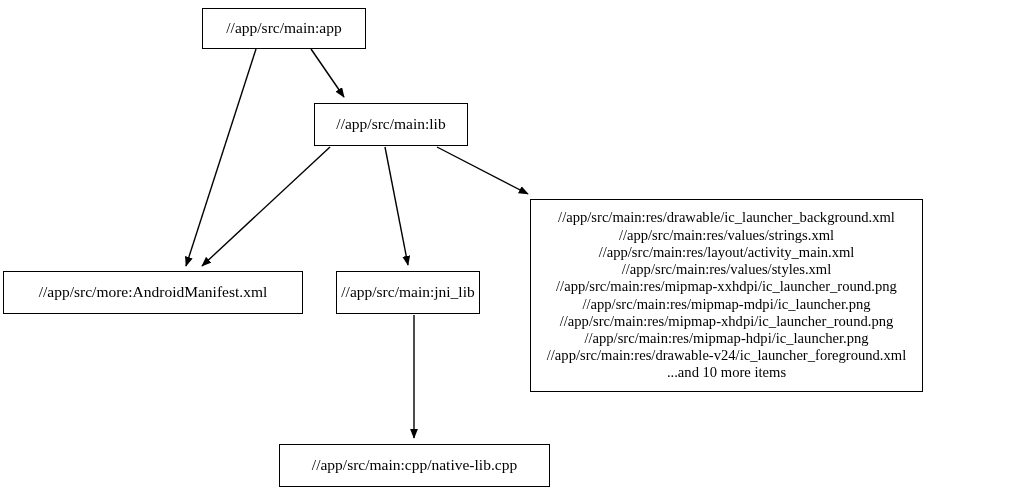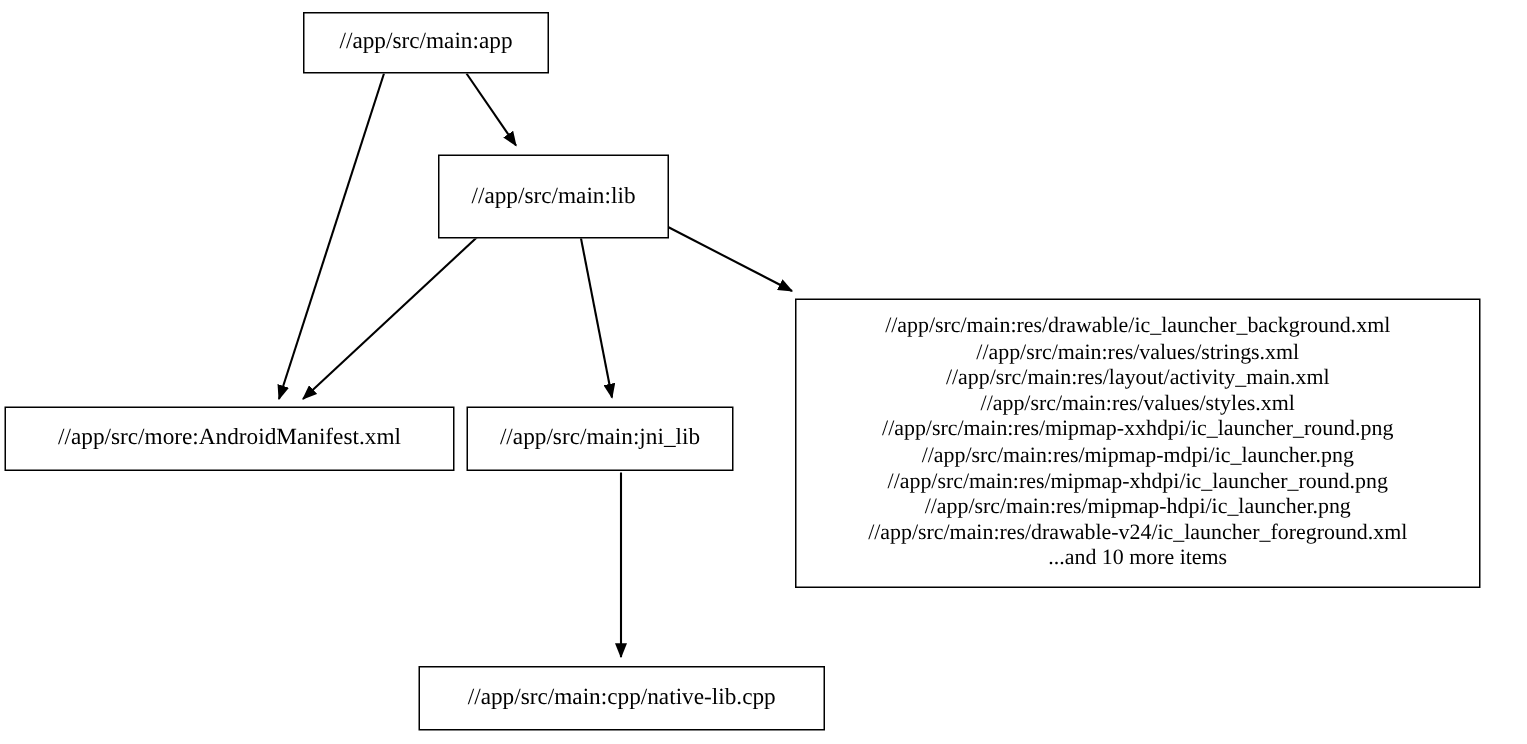--- a/index.html
+++ b/index.html
@@ -38,30 +38,30 @@
   }
   .graph-node .node-label {
     display: block;
     width: 100%;
     text-align: center;
   }
   #node-app {
     left: 202px;  top: 8px;   width: 164px; height: 41px;  font-size: 15.5px;
   }
   #node-lib {
-    left: 292px;  top: 103px; width: 154px; height: 56px;  font-size: 15.5px;
+    left: 314px;  top: 103px; width: 154px; height: 43px;  font-size: 15.5px;
   }
   #node-manifest {
     left: 3px;    top: 271px; width: 300px; height: 43px;  font-size: 15.5px;
   }
   #node-jni {
-    left: 311px;  top: 271px; width: 178px; height: 43px;  font-size: 15.5px;
+    left: 336px;  top: 271px; width: 144px; height: 43px;  font-size: 15.5px;
   }
   #node-res {
-    left: 530px;  top: 199px; width: 457px; height: 193px; font-size: 14.6px;
+    left: 530px;  top: 199px; width: 393px; height: 193px; font-size: 14.6px;
   }
   #node-cpp {
     left: 279px;  top: 444px; width: 271px; height: 43px;  font-size: 15.5px; align-items: center;
   }
   svg#edges {
     position: absolute;
     left: 0; top: 0;
     width: 1018px; height: 496px;
     z-index: 1;
     pointer-events: none;

